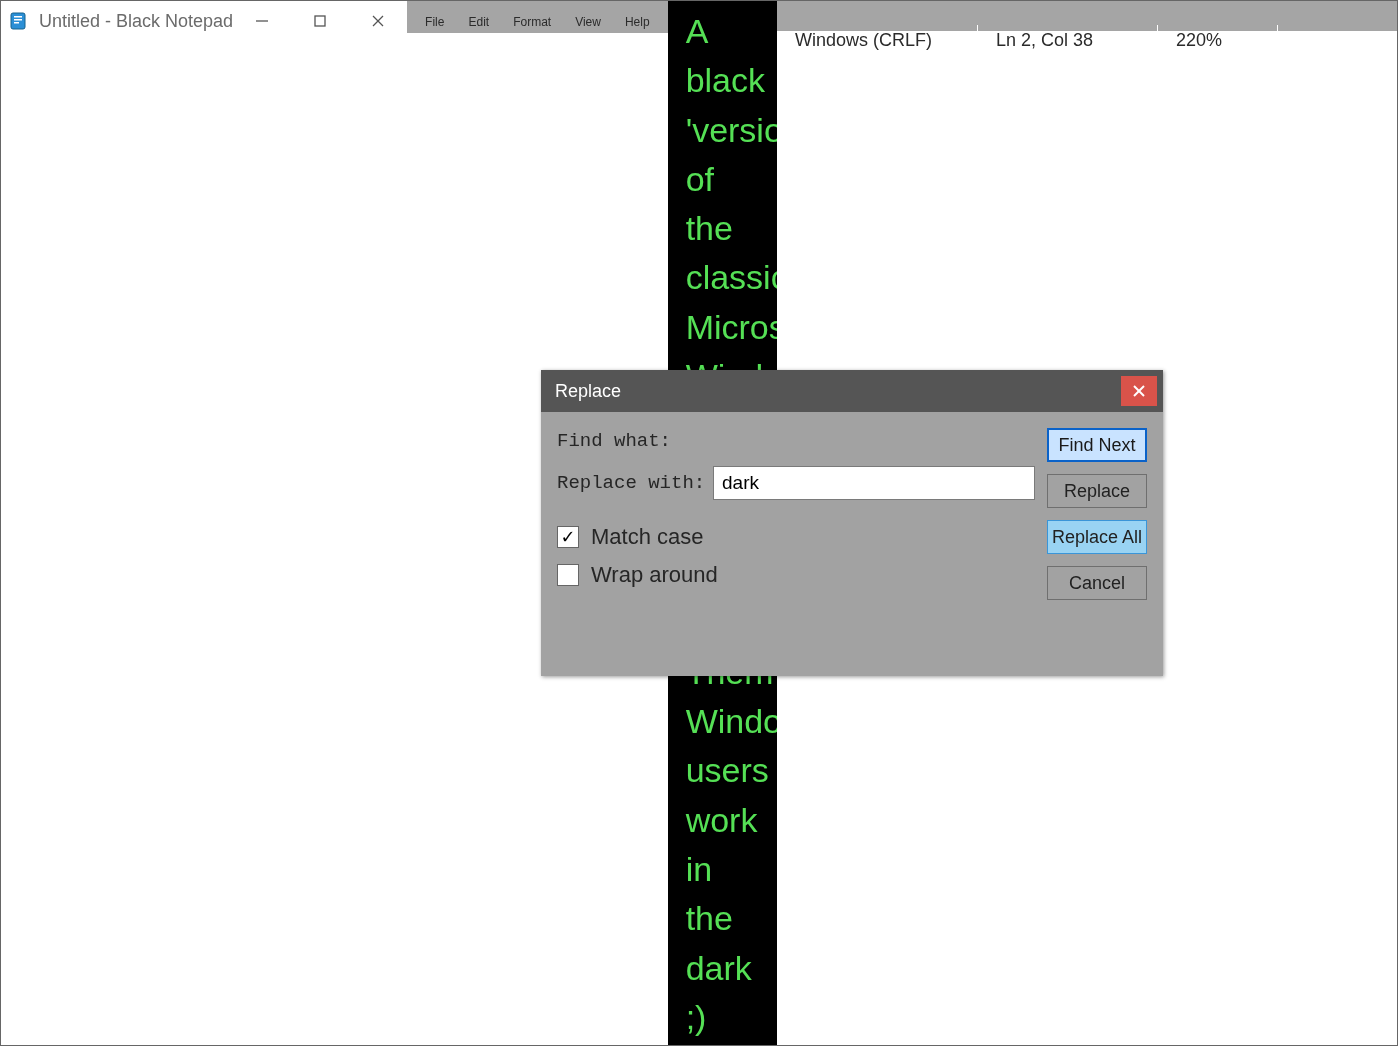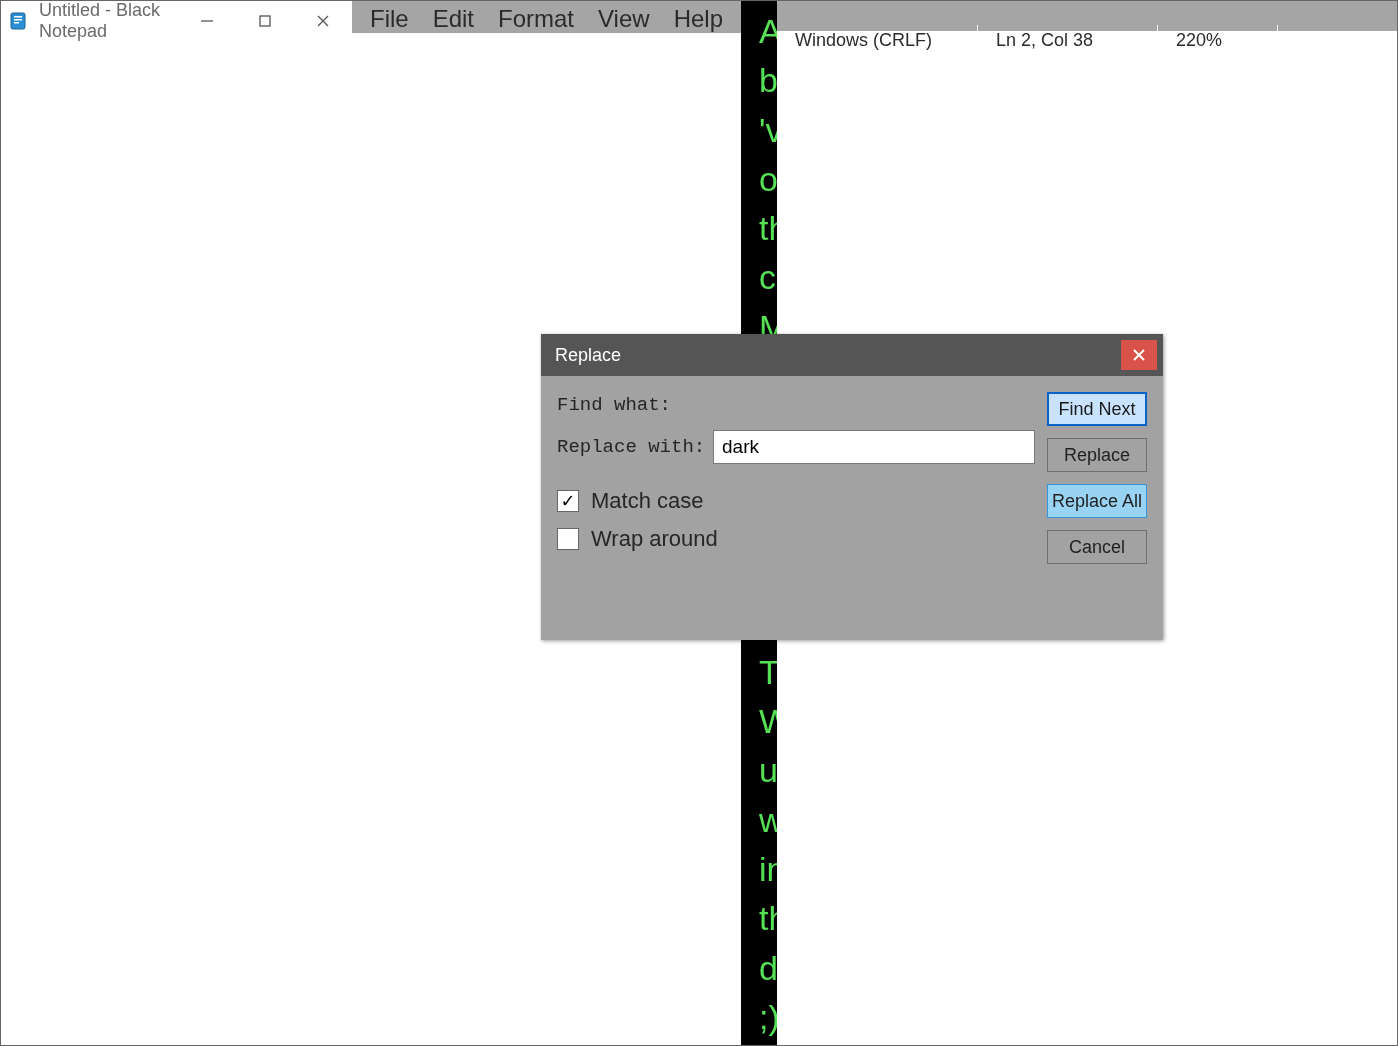--- a/index.html
+++ b/index.html
@@ -7,38 +7,38 @@
   .window { width: 1398px; height: 1046px; display: flex; flex-direction: row; border: 1px solid #666; position: relative; }
 
   
   .title-bar { height: 40px; background: #ffffff; display: flex; align-items: center; padding-left: 8px; color: #6b6b6b; font-size: 18px; }
   .title-bar .app-icon { width: 20px; height: 20px; margin-right: 10px; display: inline-flex; align-items: center; justify-content: center; }
   .title-bar .title-text { flex: 1; }
   .title-bar .window-controls { display: flex; }
   .title-bar .win-btn { width: 58px; height: 40px; display: flex; align-items: center; justify-content: center; color: #555; font-size: 16px; }
 
   
-  .menu-bar { height: 32px; background: #a5a5a5; display: flex; align-items: flex-start; padding: 0 6px; font-size: 24px; color: #2b2b2b; }
+  .menu-bar { height: 32px; background: #a5a5a5; display: flex; align-items: flex-end; padding: 0 6px; font-size: 12px; color: #2b2b2b; }
   .menu-bar .menu-item { padding: 4px 12px; }
 
   
   .editor { flex: 1; background: #000000; color: #55e055; font-size: 34px; line-height: 1.45; padding: 6px 18px; font-family: Arial, sans-serif; white-space: pre-wrap; overflow: hidden; }
 
   
   .status-bar { height: 30px; background: #a5a5a5; display: flex; align-items: center; font-size: 18px; color: #2b2b2b; }
   .status-bar .spacer { flex: 1; }
   .status-bar .cell { padding: 0 18px; border-left: 1px solid #ffffff; height: 100%; display: flex; align-items: center; margin-top: 48px; }
   .status-bar .cell.first { border-left: none; }
   .status-bar .encoding-cell { min-width: 200px; }
   .status-bar .pos-cell { min-width: 180px; }
   .status-bar .zoom-cell { min-width: 120px; }
   .status-bar .tail-cell { min-width: 120px; border-left: 1px solid #ffffff; }
 
   
-  .dialog { position: absolute; left: 540px; top: 333px; width: 622px; height: 306px; background: #a2a2a2; display: flex; flex-direction: column; box-shadow: 1px 1px 4px rgba(0,0,0,0.4); }
+  .dialog { position: absolute; left: 540px; top: 369px; width: 622px; height: 306px; background: #a2a2a2; display: flex; flex-direction: column; box-shadow: 1px 1px 4px rgba(0,0,0,0.4); }
   .dialog-title { height: 42px; background: #555555; display: flex; align-items: center; color: #fff; font-size: 18px; padding-left: 14px; }
   .dialog-title .dt-text { flex: 1; }
   .dialog-close { width: 36px; height: 30px; background: #d9534a; color: #fff; display: flex; align-items: center; justify-content: center; font-size: 15px; margin-right: 6px; }
   .dialog-body { flex: 1; position: relative; padding: 18px 16px 0 16px; }
   .form-row { display: flex; align-items: center; margin-bottom: 14px; }
   .form-row .label { width: 156px; font-size: 19px; color: #262626; font-family: Liberation Mono, monospace; }
   .form-row input[type=text] { width: 322px; height: 34px; border: 1px solid #7a7a7a; font-size: 19px; padding: 0 8px; background: #fff; }
   .check-row { display: flex; align-items: center; margin-top: 24px; margin-bottom: 12px; }
   .check-row .cbox { width: 22px; height: 22px; background: #fff; border: 1px solid #666; margin-right: 12px; display: flex; align-items: center; justify-content: center; font-size: 18px; color: #000; }
   .check-row .clabel { font-size: 22px; color: #262626; }

